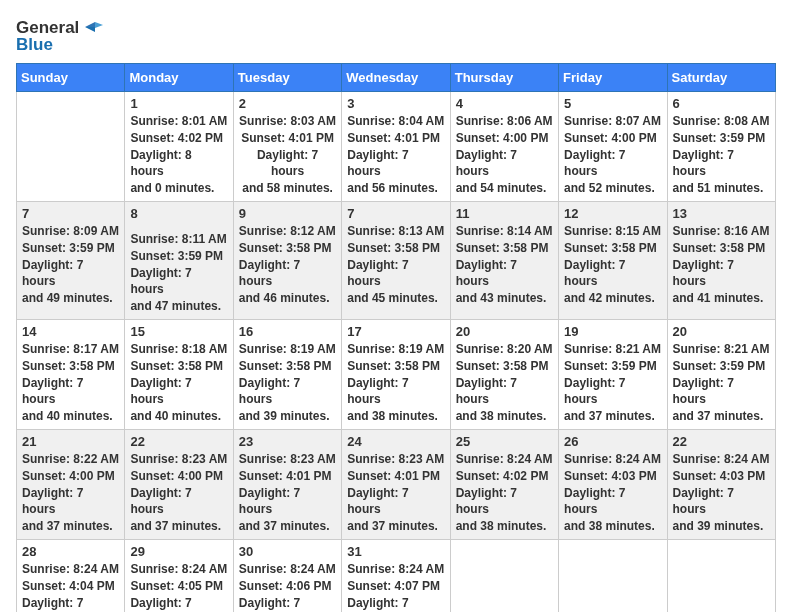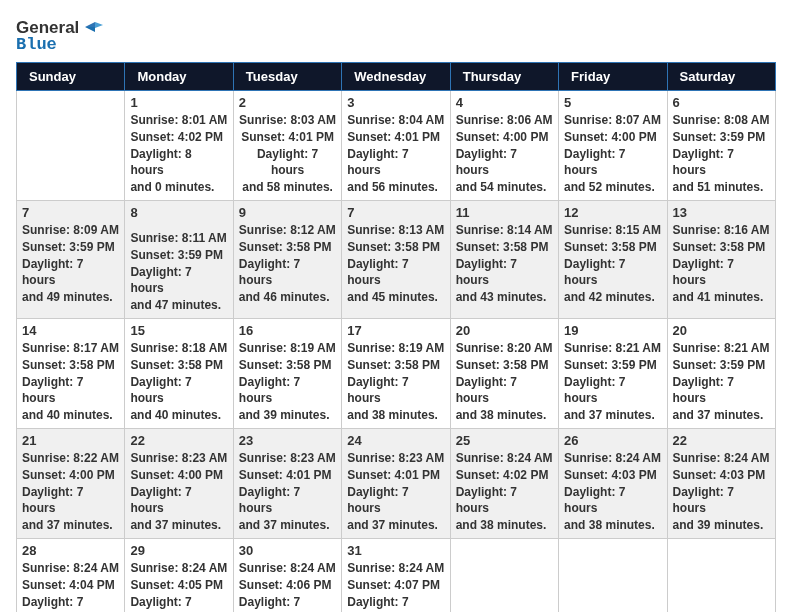--- a/index.html
+++ b/index.html
@@ -33,23 +33,23 @@
       font-size: 16px;
       color: #555;
     }
     .calendar-table {
       width: 100%;
       border-collapse: collapse;
       margin-top: 8px;
       font-size: 11px;
     }
     .calendar-table thead tr th {
-      background-color: #0f172a;
+      background-color: #3b82f6;
       color: #fff;
-      padding: 6px 12px;
+      padding: 6px 4px;
       text-align: left;
       font-size: 13px;
       font-weight: bold;
       border: 1px solid #2E74B5;
     }
     .calendar-table tbody tr td {
       border: 1px solid #ccc;
       vertical-align: top;
       padding: 4px 5px;
       width: 108px;
@@ -83,21 +83,21 @@
   <div class="logo">
   <div style="display:flex;flex-direction:column;align-items:flex-start;">
     <div style="display:flex;align-items:flex-end;">
       <span style="font-size:17px;font-weight:bold;color:#333;font-family:Arial;">General</span>
       <svg width="22" height="22" viewBox="0 0 22 22" style="margin-left:2px;">
         <polygon points="4,11 14,6 14,11" fill="#2E74B5"></polygon>
         <polygon points="4,11 14,11 14,16" fill="#1a6faf"></polygon>
         <polygon points="14,6 22,9 14,12" fill="#4a9fd5"></polygon>
       </svg>
     </div>
-    <span style="font-size:17px;font-weight:bold;color:#1a6faf;font-family:Liberation Mono, monospace;margin-top:-3px;">Blue</span>
+    <span style="font-size:17px;font-weight:bold;color:#1a6faf;font-family:Liberation Sans, sans-serif;margin-top:-3px;">Blue</span>
   </div>
 </div>
   <div class="title-block">
     <div class="month-title"></div>
     <div class="location-title"></div>
   </div>
 </div>
 
 <table class="calendar-table">
   <thead>

